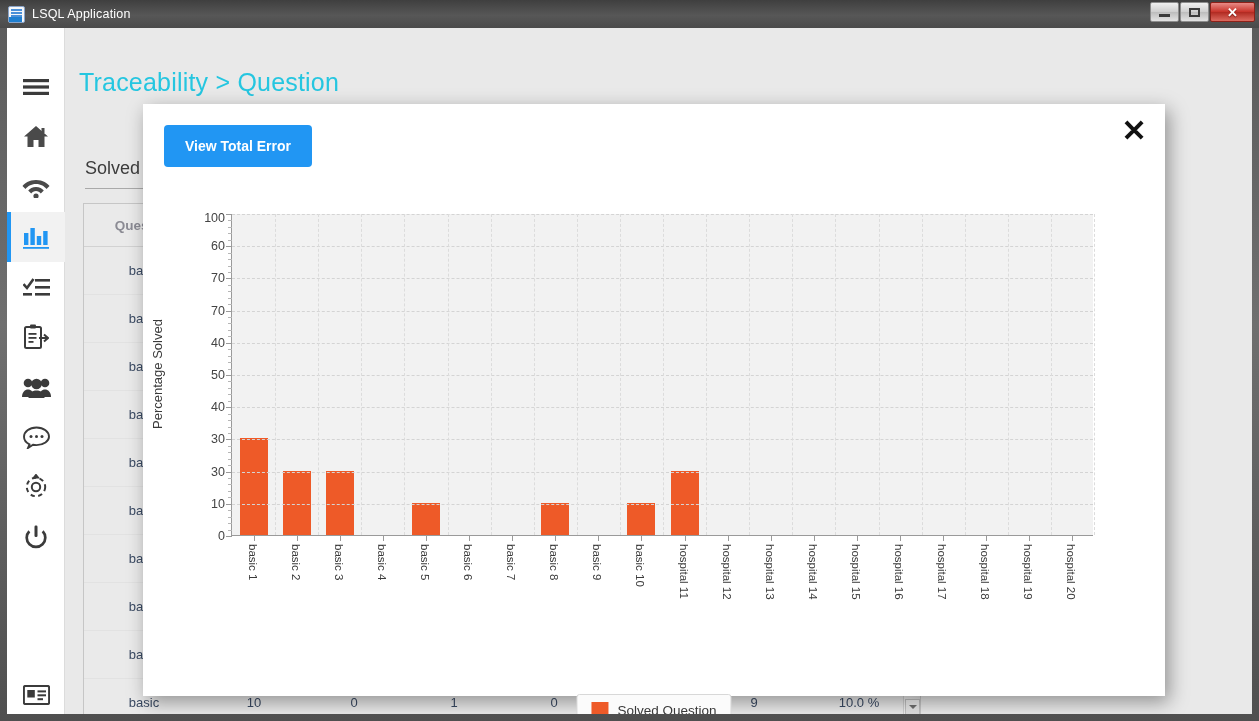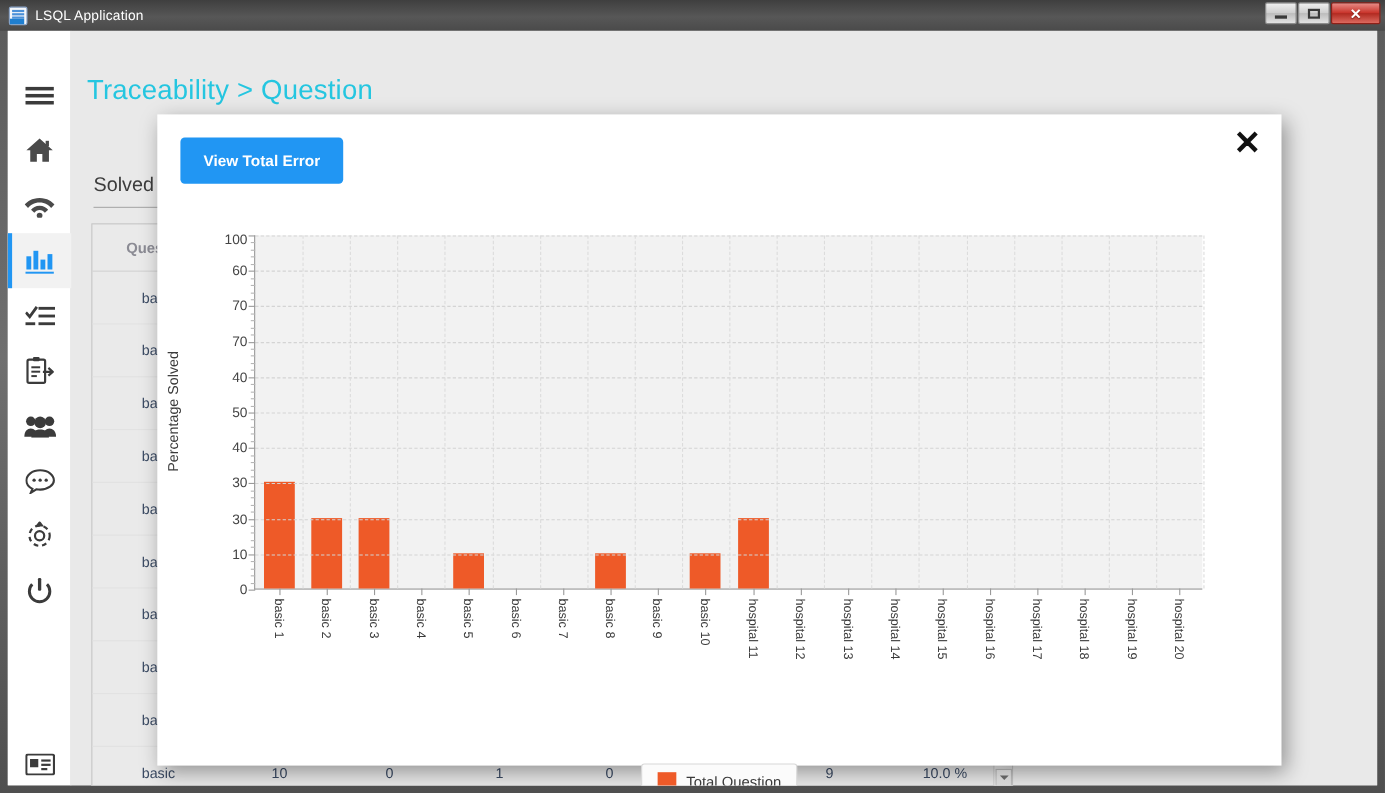--- a/index.html
+++ b/index.html
@@ -623,20 +623,20 @@
               <div class="xlab" style="left: 759.25px;">hospital 18</div>
               <div class="gridv" style="left: 818.9px;"></div>
               <div class="xtick" style="left: 797.35px;"></div>
               <div class="xlab" style="left: 802.35px;">hospital 19</div>
               <div class="gridv" style="left: 862px;"></div>
               <div class="xtick" style="left: 840.45px;"></div>
               <div class="xlab" style="left: 845.45px;">hospital 20</div>
             </div>
           <div class="legend">
             <span class="swatch" id="legend-swatch" style="background: rgb(238, 90, 40);"></span>
-            <span class="ltxt">Total Question</span>
+            <span class="ltxt">Solved Question</span>
           </div>
         </div>
       </div>
 
     </div>
   </div>
 </div>
 
 </body></html>

